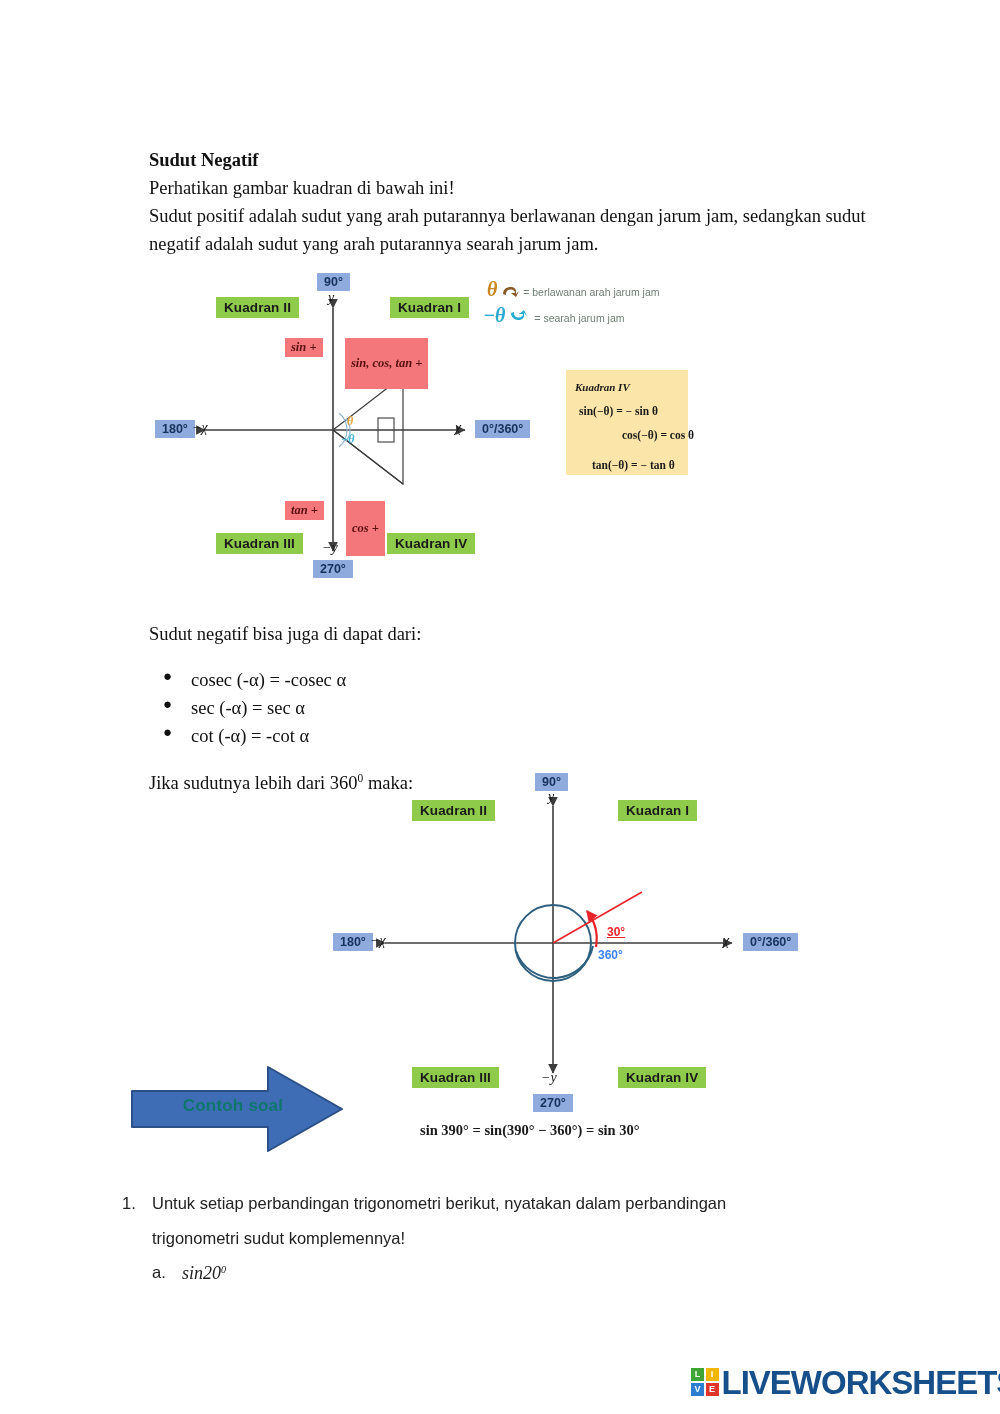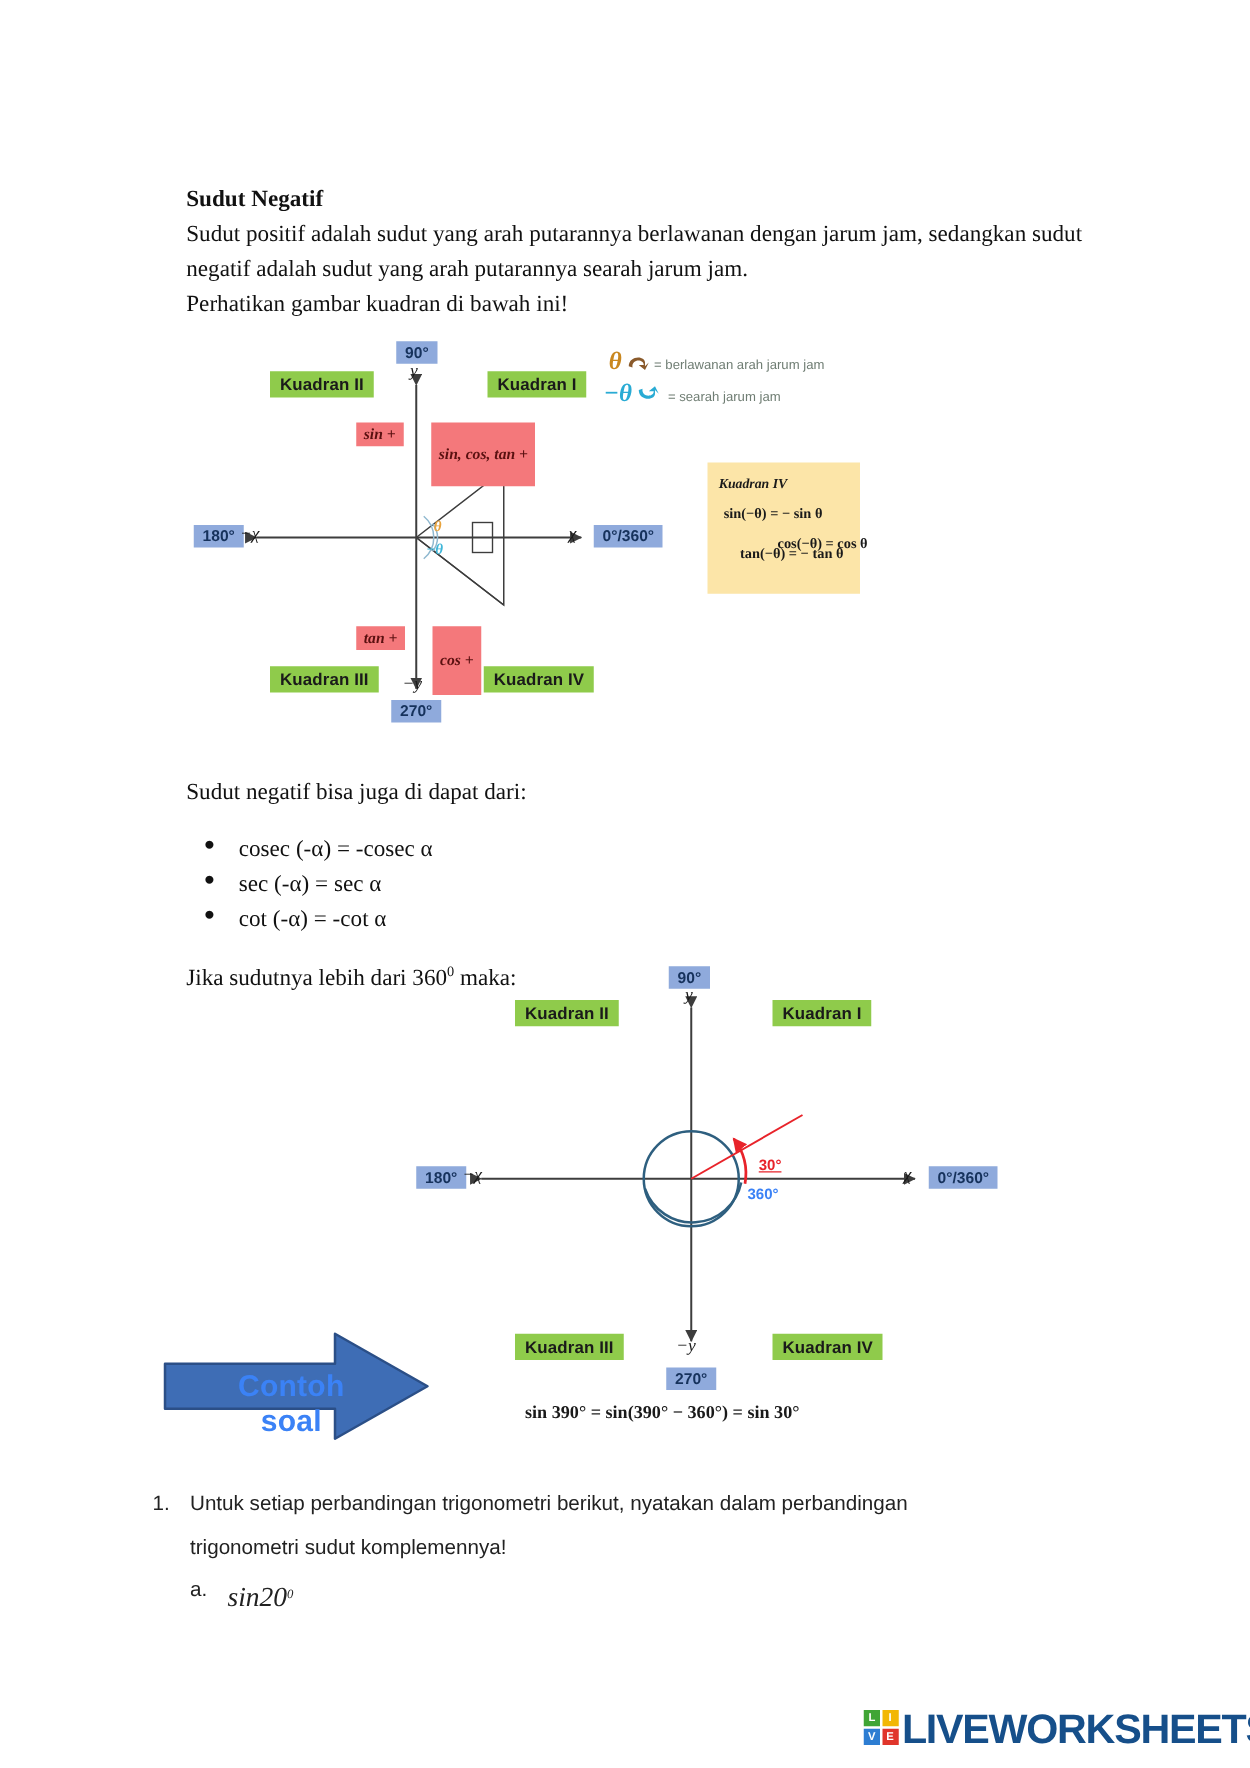--- a/index.html
+++ b/index.html
@@ -49,53 +49,53 @@
   .ybox .ytitle{font-style:italic;font-weight:bold;font-size:11px;}
   .ybox .yeq{font-size:11.5px;font-weight:bold;}
 
   
   #diagram2{position:absolute;left:330px;top:768px;width:470px;height:380px;}
   #diagram2 svg{position:absolute;left:0;top:0;}
 
   
   .arrowbanner{position:absolute;left:128px;top:1063px;width:220px;height:92px;}
   .arrowbanner .atext{position:absolute;left:40px;top:33px;width:130px;text-align:center;
-      color:#3b82f6;font-family:"Liberation Sans", sans-serif;font-weight:bold;font-size:24px;
+      color:#0f766e;font-family:"Liberation Sans", sans-serif;font-weight:bold;font-size:17px;
       letter-spacing:.2px;}
 
   .formula2{position:absolute;left:420px;top:1122px;white-space:nowrap;
       font-family:"Liberation Serif", serif;font-weight:bold;font-size:14.5px;color:#1a1a1a;}
 
   
   .qwrap{position:absolute;left:122px;top:1186px;width:740px;
          font-family:"Liberation Sans", sans-serif;font-size:16.5px;color:#222;}
   .qrow{position:relative;padding-left:30px;line-height:2.1;}
   .qrow .qnum{position:absolute;left:0;top:0;}
   .qsub{position:relative;padding-left:60px;line-height:2.1;}
   .qsub .qletter{position:absolute;left:30px;top:0;}
-  .mathit{font-family:"Liberation Serif", serif;font-style:italic;font-size:22px;}
+  .mathit{font-family:"Liberation Serif", serif;font-style:italic;font-size:18px;}
 
   
   .logo{position:absolute;left:691px;top:1362px;height:40px;display:flex;align-items:center;}
   .logo .squares{display:grid;grid-template-columns:repeat(2,13px);grid-template-rows:repeat(2,13px);
                  gap:1.5px;margin-right:3px;}
   .logo .sq{display:flex;align-items:center;justify-content:center;color:#fff;
             font-family:"Liberation Sans", sans-serif;font-weight:bold;font-size:9px;line-height:1;}
   .logo .word{font-family:"Liberation Sans", sans-serif;font-weight:bold;font-size:33px;
               color:#164F8A;letter-spacing:-1px;line-height:1;}
 </style>
 </head>
 <body>
 
 <div class="page">
 
   <div class="prose">
     <p class="ttl">Sudut Negatif</p>
+    <p>Perhatikan gambar kuadran di bawah ini!</p>
     <p>Sudut positif adalah sudut yang arah putarannya berlawanan dengan jarum jam, sedangkan sudut negatif adalah sudut yang arah putarannya searah jarum jam.</p>
-    <p>Perhatikan gambar kuadran di bawah ini!</p>
   </div>
 
   <div id="diagram1">
     <svg width="560" height="316" viewBox="0 0 560 316">
       <defs>
         <marker id="ah1" markerWidth="7" markerHeight="7" refX="5.6" refY="3" orient="auto">
           <path d="M0,0 L6,3 L0,6 z" fill="#3d3d3d"></path>
         </marker>
       </defs>
 
@@ -152,21 +152,21 @@
         <path d="M3,5 C3,14 17,14 16,7 L16,5 L19,8 L16,2 L11,6 L15,6 C15,11 5,11 6,4 z" fill="#29ABD4"></path>
       </svg>
       <span style="margin-left:3px;">= searah jarum jam</span>
     </div>
   </div>
 
   <div class="ybox">
     <span class="yline ytitle" style="left:9px;top:11px;">Kuadran IV</span>
     <span class="yline yeq" style="left:13px;top:35px;">sin(−θ) = − sin θ</span>
     <span class="yline yeq" style="left:20px;top:59px;margin-left:36px;">cos(−θ) = cos θ</span>
-    <span class="yline yeq" style="left:11px;top:67px;padding-left:15px;">tan(−θ) = − tan θ</span>
+    <span class="yline yeq" style="left:11px;top:89px;padding-left:15px;">tan(−θ) = − tan θ</span>
   </div>
 
   <div class="mid-text">
     <p>Sudut negatif bisa juga di dapat dari:</p>
     <ul class="blist">
       <li>
         <span class="bul">●</span>
         <span>cosec (-α) = -cosec α</span>
       </li>
       <li>

